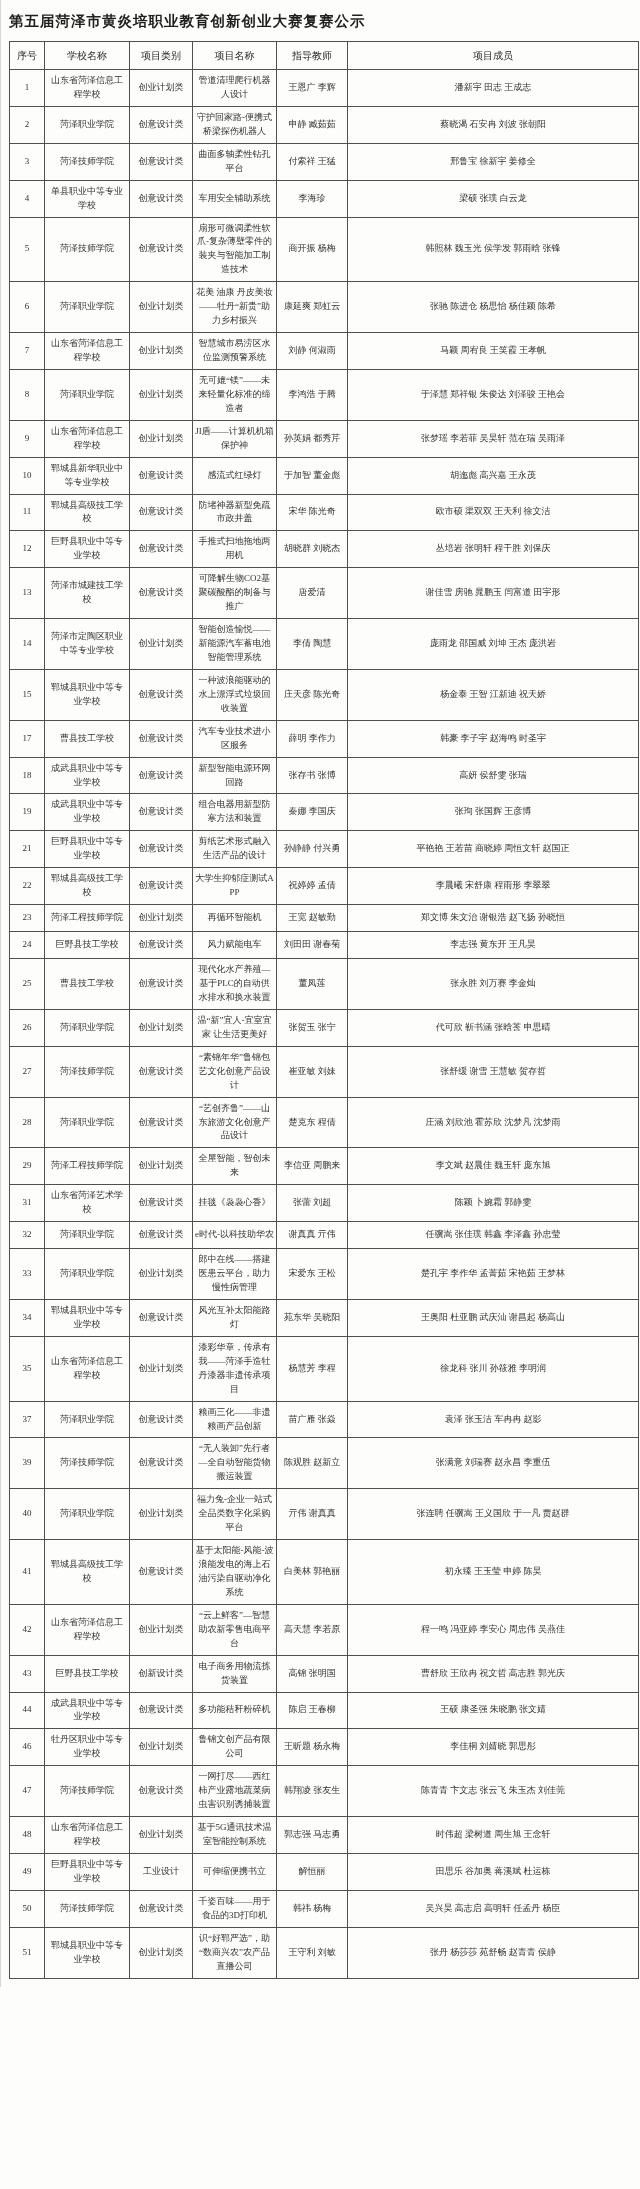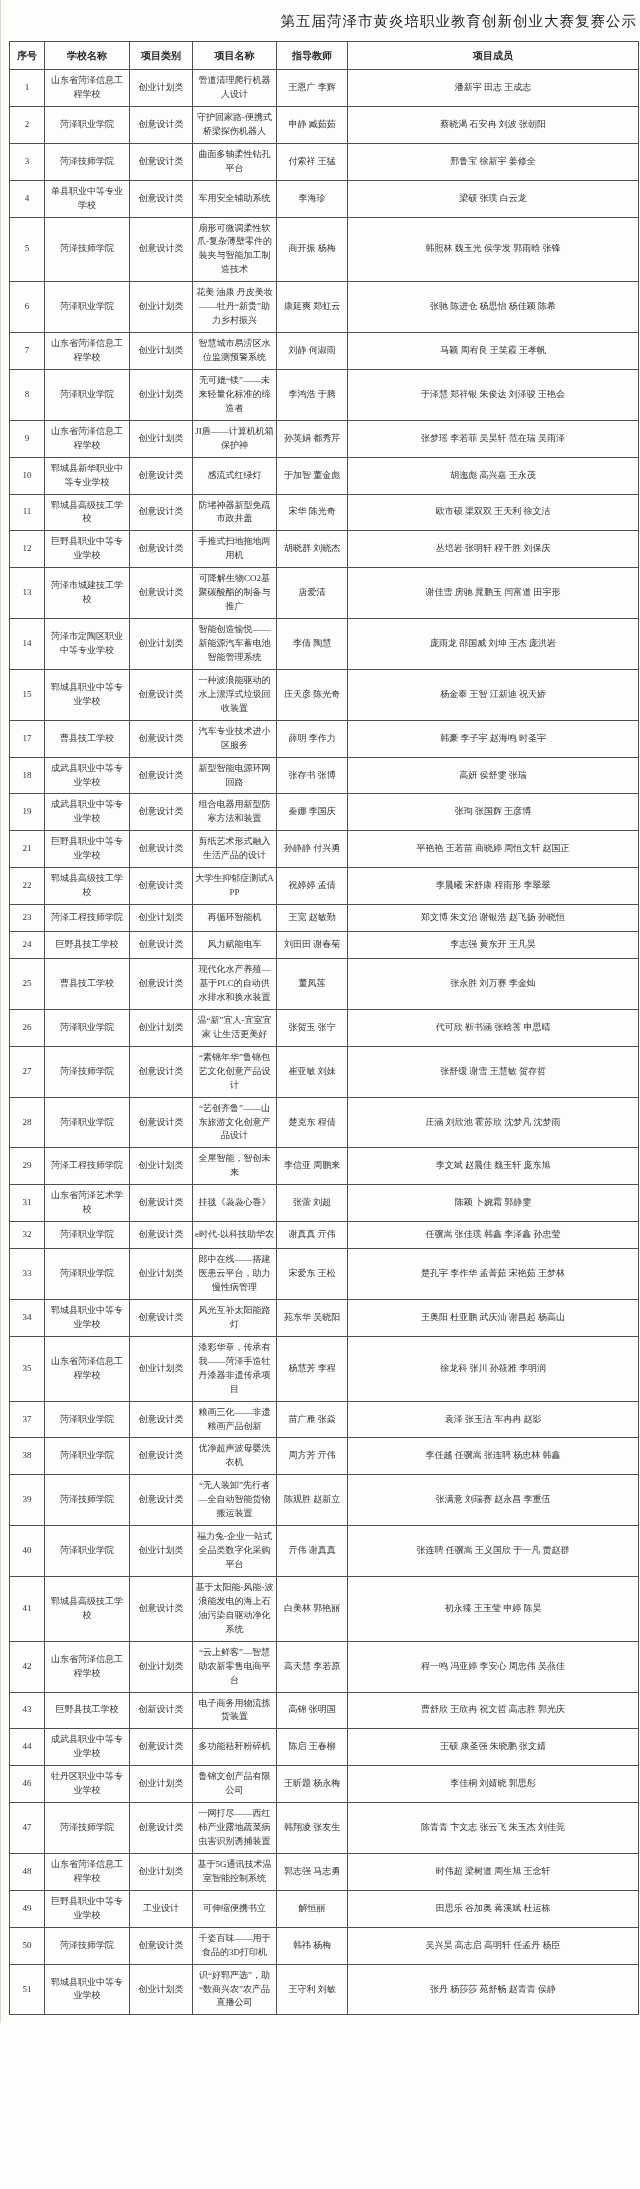--- a/index.html
+++ b/index.html
@@ -8,22 +8,22 @@
     font-family: "Liberation Serif", "DejaVu Serif", serif;
     color: #2e2e2e;
   }
   .page {
     width: 640px;
     padding: 4px 3px 8px 8px;
     background: #fdfdfc;
     border-left: 1px solid #d8d8d4;
   }
   .doc-title {
-    text-align: right;
-    font-weight: normal;
+    text-align: left;
+    font-weight: bold;
     font-size: 14.5px;
     color: #1f1f1f;
     padding: 8px 0 10px 0;
     letter-spacing: 1px;
   }
   table.results {
     border-collapse: collapse;
     width: 629px;
     table-layout: fixed;
   }
@@ -32,21 +32,21 @@
     font-size: 9px;
     line-height: 1.55;
     padding: 4px 2px;
     text-align: center;
     vertical-align: middle;
     word-break: break-all;
     color: #333231;
   }
   table.results th {
     font-size: 10px;
-    font-weight: bold;
+    font-weight: normal;
     height: 28px;
     color: #2a2a28;
   }
   table.results td { height: 27px; }
   td.members-cell {
     text-align: left;
     padding-left: 6px;
     padding-right: 4px;
   }
   col.c-no      { width: 35px; }
@@ -340,28 +340,20 @@
   </tr>
         <tr>
     <td>37</td>
     <td>菏泽职业学院</td>
     <td>创意设计类</td>
     <td>粮画三化——非遗粮画产品创新</td>
     <td>苗广雁 张焱</td>
     <td class="members-cell">袁泽 张玉洁 车冉冉 赵影</td>
   </tr>
         <tr>
-    <td>38</td>
-    <td>菏泽职业学院</td>
-    <td>创意设计类</td>
-    <td>优净超声波母婴洗衣机</td>
-    <td>周方芳 亓伟</td>
-    <td class="members-cell">李任越 任骥嵩 张连聘 杨忠林 韩鑫</td>
-  </tr>
-        <tr>
     <td>39</td>
     <td>菏泽技师学院</td>
     <td>创意设计类</td>
     <td>“无人装卸”先行者—全自动智能货物搬运装置</td>
     <td>陈观胜 赵新立</td>
     <td class="members-cell">张满意 刘瑞赛 赵永昌 李重伍</td>
   </tr>
         <tr>
     <td>40</td>
     <td>菏泽职业学院</td>

